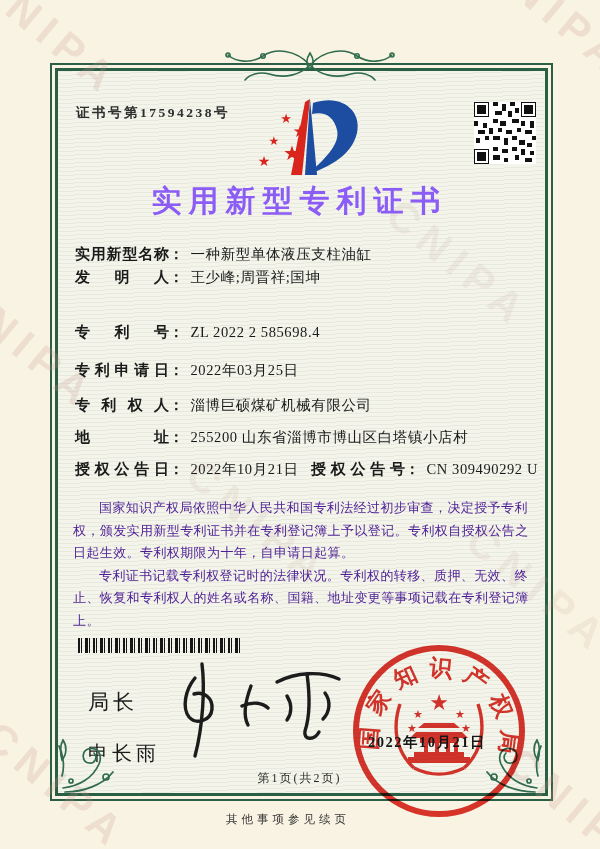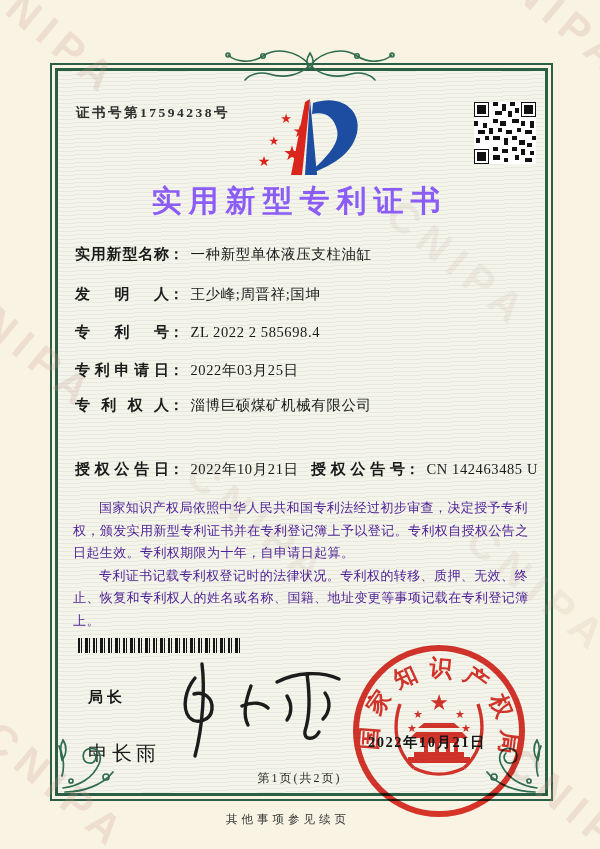--- a/index.html
+++ b/index.html
@@ -53,21 +53,21 @@
   }
   #body-text p{ margin:0; text-indent:2em; }
   #barcode{
     left:78px; top:638px; width:162px; height:15px;
     background:repeating-linear-gradient(90deg,
       #151515 0 2px, transparent 2px 3px,
       #151515 3px 4px, transparent 4px 7px,
       #151515 7px 10px, transparent 10px 11px,
       #151515 11px 12px, transparent 12px 15px);
   }
-  #director-title{ left:88px; top:688px; font-size:15px; font-weight:bold; letter-spacing:4px; }
+  #director-title{ left:88px; top:688px; font-size:21px; font-weight:normal; letter-spacing:4px; }
   #director-name{ left:88px; top:740px; font-size:20px; font-weight:normal; letter-spacing:4px; }
   #signature{ left:165px; top:658px; width:190px; height:108px; }
   #seal{ left:350px; top:642px; width:178px; height:178px; z-index:5; mix-blend-mode:multiply; opacity:0.92;}
   #seal-date{
     left:368px; top:733px; z-index:6; font-size:14.5px; font-weight:bold;
     letter-spacing:1.5px; color:#161616;
   }
   #page-num{ left:50px; top:770px; width:499px; text-align:center; font-size:12px; letter-spacing:2px; color:#2c2c2c;}
   #footer-note{ left:0; top:812px; width:576px; text-align:center; font-size:11.5px; letter-spacing:4px; color:#3a3a3a;}
   .ornament{ position:absolute; z-index:4; pointer-events:none;}
@@ -191,34 +191,37 @@
         <text x="42" y="70" font-size="20">★</text>
         <text x="14" y="76" font-size="14">★</text>
       </g>
     </svg>
 
     <div id="title" class="abs">实用新型专利证书</div>
 
     <div class="frow" style="top:245px">
       <span class="flabel">实用新型名称</span><span class="fcolon">：</span><span class="fvalue">一种新型单体液压支柱油缸</span>
     </div>
-    <div class="frow" style="top:285px">
+    <div class="frow" style="top:268px">
       <span class="flabel">发明人</span><span class="fcolon">：</span><span class="fvalue">王少峰;周晋祥;国坤</span>
     </div>
     <div class="frow" style="top:323px">
       <span class="flabel">专利号</span><span class="fcolon">：</span><span class="fvalue">ZL 2022 2 585698.4</span>
     </div>
     <div class="frow" style="top:361px">
       <span class="flabel">专利申请日</span><span class="fcolon">：</span><span class="fvalue">2022年03月25日</span>
     </div>
     <div class="frow" style="top:396px">
       <span class="flabel">专利权人</span><span class="fcolon">：</span><span class="fvalue">淄博巨硕煤矿机械有限公司</span>
     </div>
+    <div class="frow" style="top:428px">
+      <span class="flabel">地址</span><span class="fcolon">：</span><span class="fvalue">255200 山东省淄博市博山区白塔镇小店村</span>
+    </div>
     <div class="frow" style="top:460px">
-      <span class="pairblock"><span class="flabel">授权公告日</span><span class="fcolon">：</span><span class="fvalue">2022年10月21日</span></span><span><span class="flabel">授权公告号</span><span class="fcolon">：</span><span class="fvalue">CN 142463485 U</span></span>
+      <span class="pairblock"><span class="flabel">授权公告日</span><span class="fcolon">：</span><span class="fvalue">2022年10月21日</span></span><span><span class="flabel">授权公告号</span><span class="fcolon">：</span><span class="fvalue">CN 309490292 U</span></span>
     </div>
 
     <div id="body-text" class="abs">
       <p>国家知识产权局依照中华人民共和国专利法经过初步审查，决定授予专利权，颁发实用新型专利证书并在专利登记簿上予以登记。专利权自授权公告之日起生效。专利权期限为十年，自申请日起算。</p>
       <p>专利证书记载专利权登记时的法律状况。专利权的转移、质押、无效、终止、恢复和专利权人的姓名或名称、国籍、地址变更等事项记载在专利登记簿上。</p>
     </div>
 
     <div id="barcode" class="abs"></div>
 
     <div id="director-title" class="abs">局长</div>

